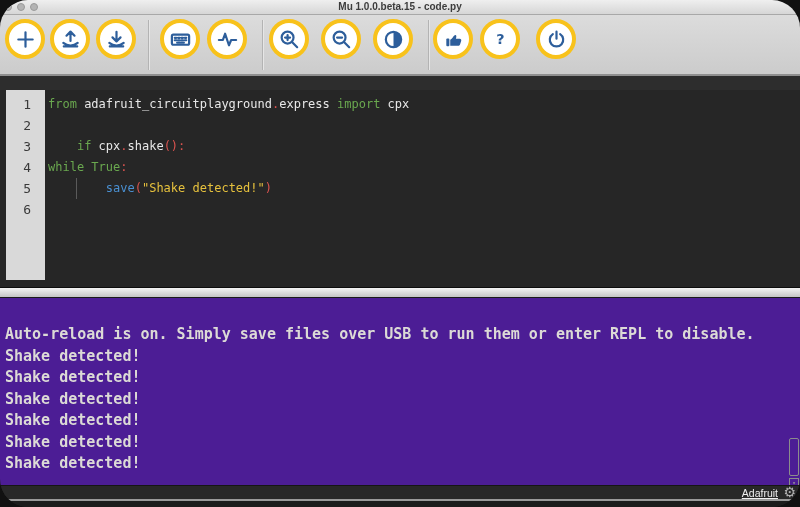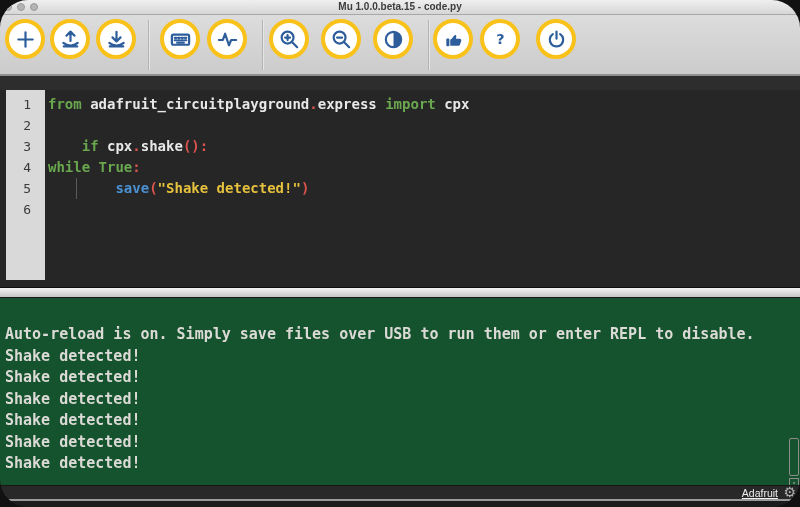--- a/index.html
+++ b/index.html
@@ -31,33 +31,33 @@
     background:linear-gradient(#a3a3a3,#868686);border-radius:4px 4px 0 0;
     font-family:"Liberation Sans",sans-serif;font-size:10px;color:#f1f1f1;
     text-align:center;line-height:13px;cursor:pointer;margin-top:20px;}
 
   
   .editor{position:absolute;left:0;top:90px;width:800px;height:197px;background:#262626;}
   .gutter{position:absolute;left:6px;top:0;width:39px;height:190px;background:#d9d9d9;}
   .gutter .ln{height:21px;line-height:21px;text-align:right;padding-right:14px;
     font-size:13px;color:#3a3a3a;}
   .code-area{position:absolute;left:45px;top:0;right:0;bottom:0;padding:4px 0 0 3px;cursor:text;}
-  .code-line{height:21px;line-height:21px;font-size:14px;font-weight:bold;white-space:pre;}
+  .code-line{height:21px;line-height:21px;font-size:12px;font-weight:normal;white-space:pre;}
   .tok-kw{color:#6aa84f;} .tok-pl{color:#e8e8e8;} .tok-pu{color:#d9534f;}
   .tok-fn{color:#4a90d2;} .tok-st{color:#e6c13d;}
   .indent-guide{position:absolute;left:76px;top:88px;width:1px;height:21px;background:#5a5a5a;}
 
   
   .splitter{position:absolute;left:0;top:287px;width:800px;height:11px;
     background:linear-gradient(#f4f4f4,#c4c4c4);border-top:1px solid #0d0d0d;
     border-bottom:1px solid #1a1a1a;box-sizing:border-box;cursor:row-resize;}
 
   
   .console{position:absolute;left:0;top:298px;width:800px;height:187px;
-    background:#14532d;overflow:hidden;cursor:text;}
+    background:#4c1d95;overflow:hidden;cursor:text;}
   .console-inner{padding:26px 0 0 5px;}
   .console-line{height:21.5px;line-height:21.5px;font-size:15px;font-weight:bold;
     color:#dcdad6;white-space:pre;}
   .scrollbar{position:absolute;right:1px;top:140px;width:10px;height:60px;}
   .sb-thumb{position:absolute;left:0;top:0;width:8px;height:36px;border:1px solid #8c8c8c;
     border-radius:2px;}
   .sb-btn{position:absolute;left:0;width:8px;height:8px;border:1px solid #8c8c8c;
     font-size:6px;line-height:7px;text-align:center;color:#9a9a9a;}
 
   

